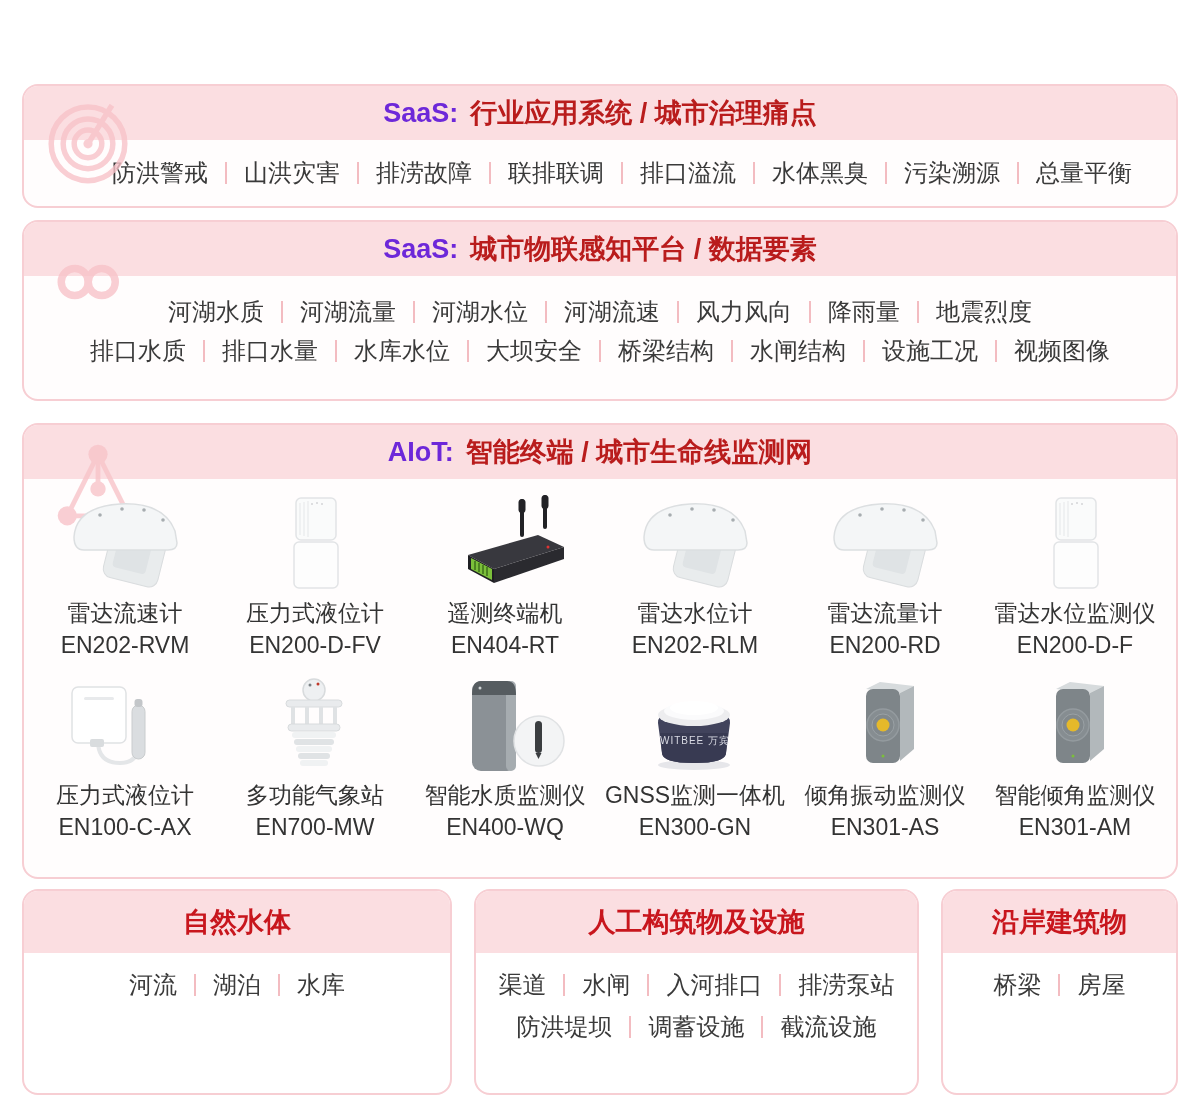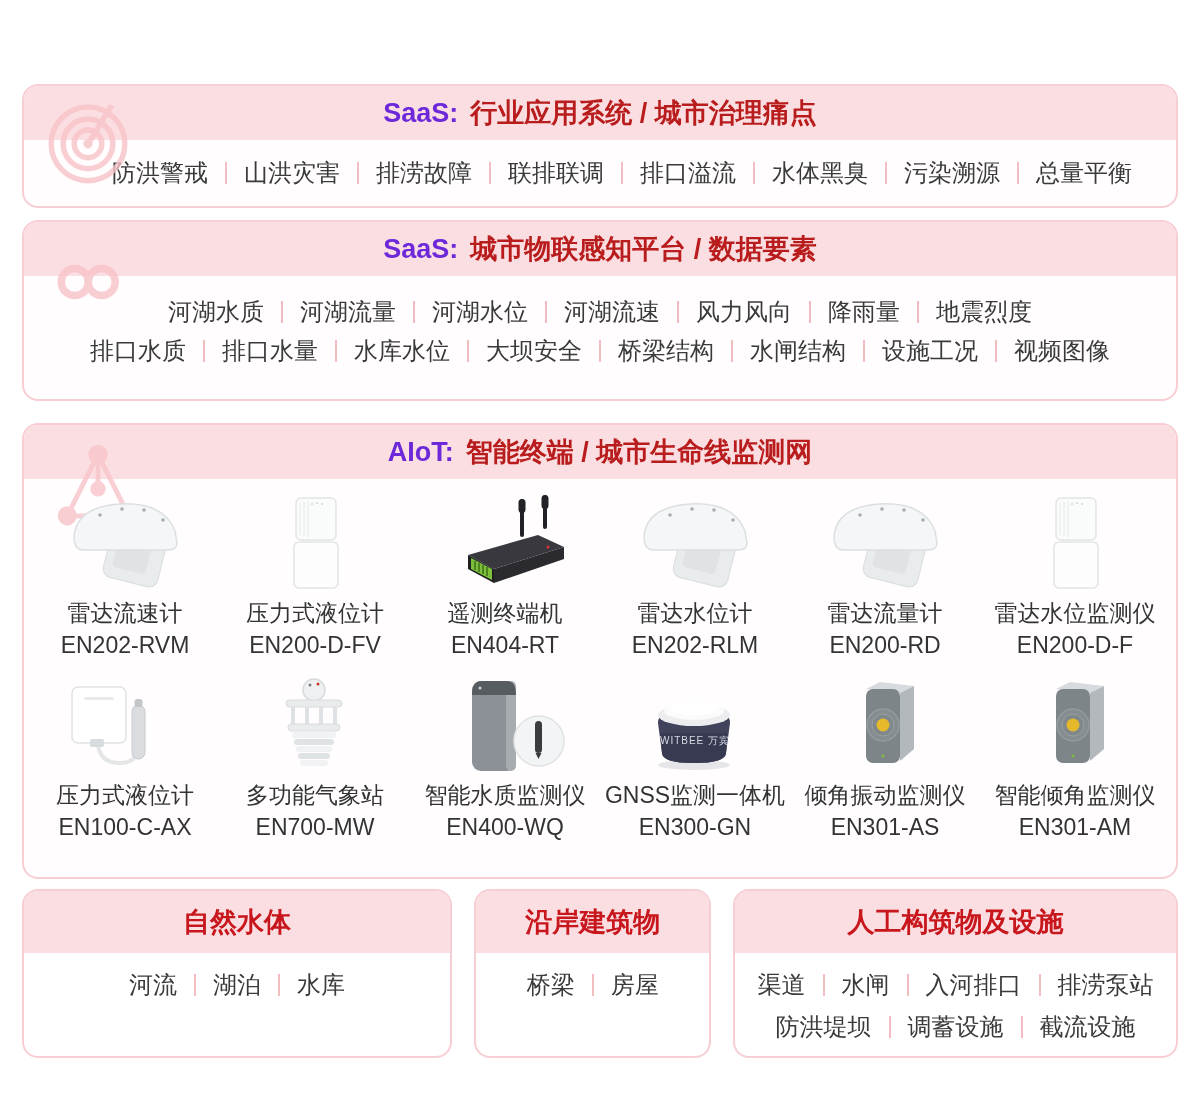--- a/index.html
+++ b/index.html
@@ -49,21 +49,21 @@
   .gnss-label {
     position:absolute; left:50%; top:66%; transform:translate(-50%,-50%);
     font-size:10px; color:#d9dae3; letter-spacing:1px; white-space:nowrap;
   }
   .pname,.pmodel { font-size:23px; line-height:32px; color:#333333; text-align:center; white-space:nowrap; }
 
   
   .bottom { display:flex; margin:10px 22px 0; gap:22px; }
   .bbox {
     border:2px solid #f7ced3; border-radius:16px; overflow:hidden;
-    background:#ffffff; height:169px; box-sizing:border-box;
+    background:#ffffff; height:206px; box-sizing:border-box;
   }
   .bbox.w1 { flex:433 0 0; }
   .bbox.w2 { flex:448 0 0; }
   .bbox.w3 { flex:237 0 0; }
   .bband {
     background:#fbdee1; text-align:center; height:62px; line-height:62px;
     font-size:27px; font-weight:700; color:#c8161d; white-space:nowrap;
   }
   .bbody { padding:12px 4px 0; text-align:center; font-size:24px; line-height:34px; }
   .bbody .items-row { margin:3px 0 8px; }
@@ -315,35 +315,35 @@
 
     <div class="bbox w1">
       <div class="bband">自然水体</div>
       <div class="bbody">
         <div class="items-row">
           <span class="item">河流</span><span class="item">湖泊</span><span class="item">水库</span>
         </div>
       </div>
     </div>
 
+    <div class="bbox w2">
+      <div class="bband">人工构筑物及设施</div>
+      <div class="bbody">
+        <div class="items-row">
+          <span class="item">渠道</span><span class="item">水闸</span><span class="item">入河排口</span><span class="item">排涝泵站</span>
+        </div>
+        <div class="items-row">
+          <span class="item">防洪堤坝</span><span class="item">调蓄设施</span><span class="item">截流设施</span>
+        </div>
+      </div>
+    </div>
+
     <div class="bbox w3">
       <div class="bband">沿岸建筑物</div>
       <div class="bbody">
         <div class="items-row">
           <span class="item">桥梁</span><span class="item">房屋</span>
         </div>
       </div>
     </div>
 
-    <div class="bbox w2">
-      <div class="bband">人工构筑物及设施</div>
-      <div class="bbody">
-        <div class="items-row">
-          <span class="item">渠道</span><span class="item">水闸</span><span class="item">入河排口</span><span class="item">排涝泵站</span>
-        </div>
-        <div class="items-row">
-          <span class="item">防洪堤坝</span><span class="item">调蓄设施</span><span class="item">截流设施</span>
-        </div>
-      </div>
-    </div>
-
   </div>
 </div>
 
 </body></html>

